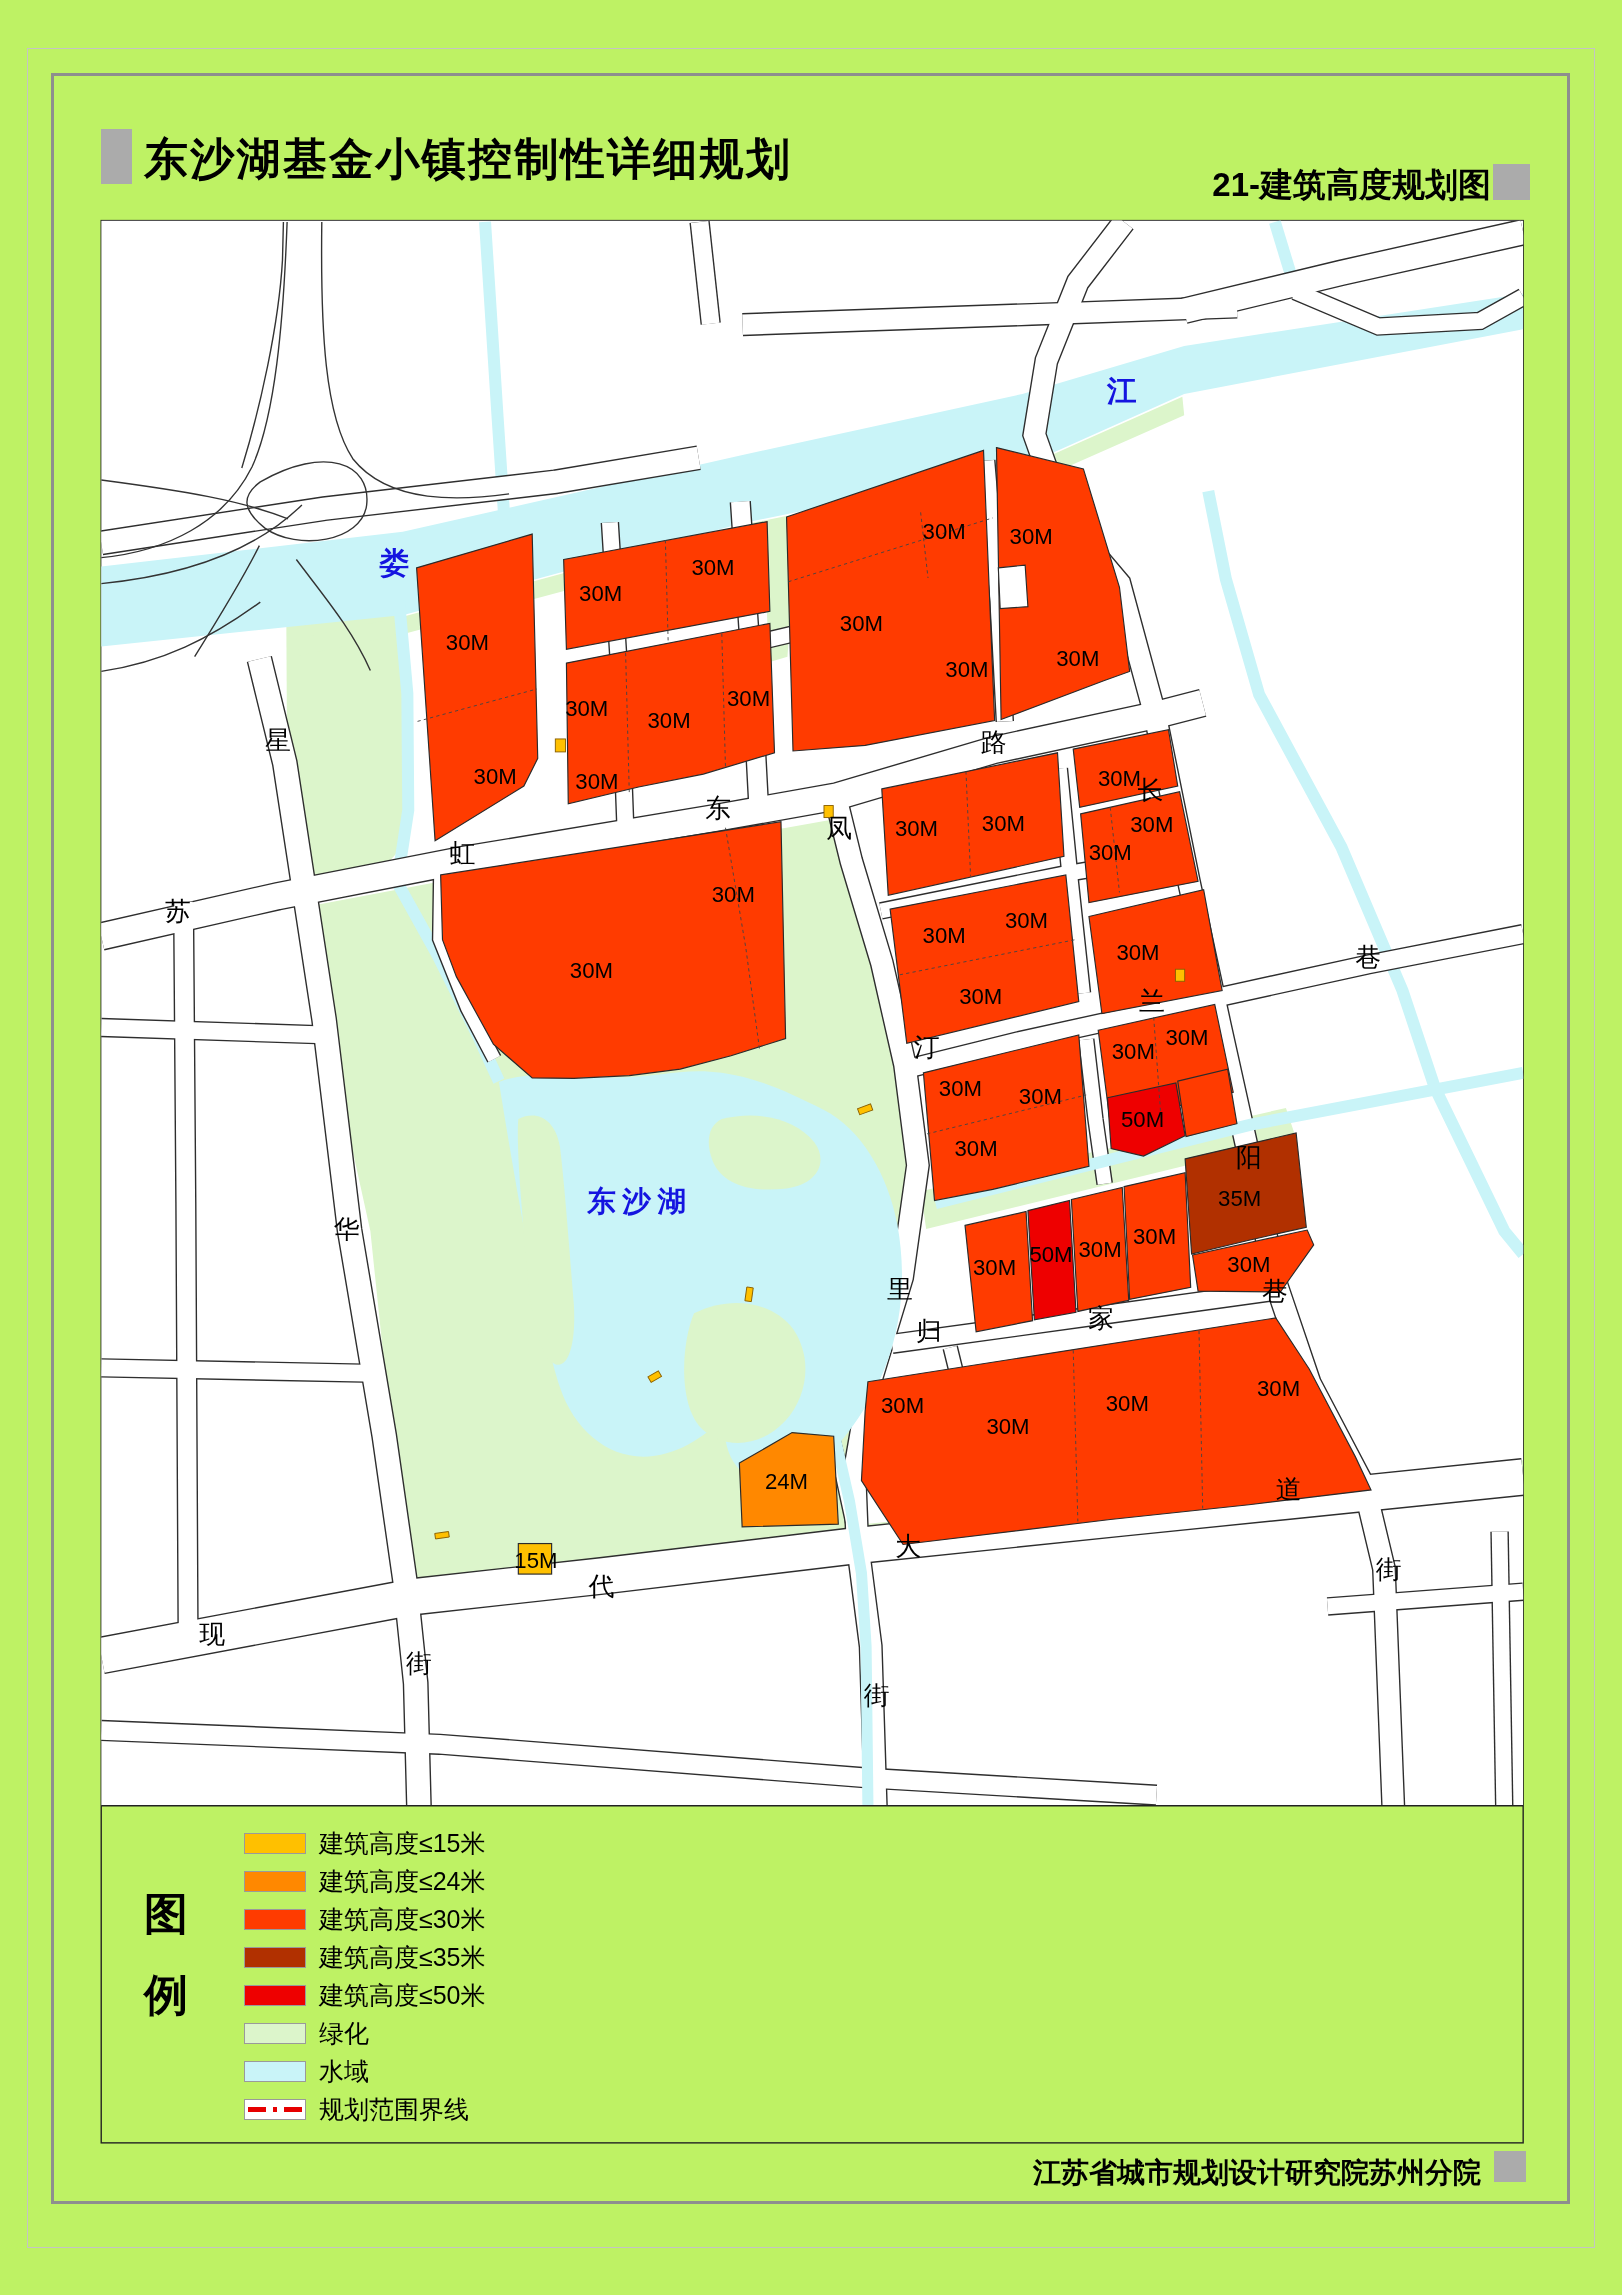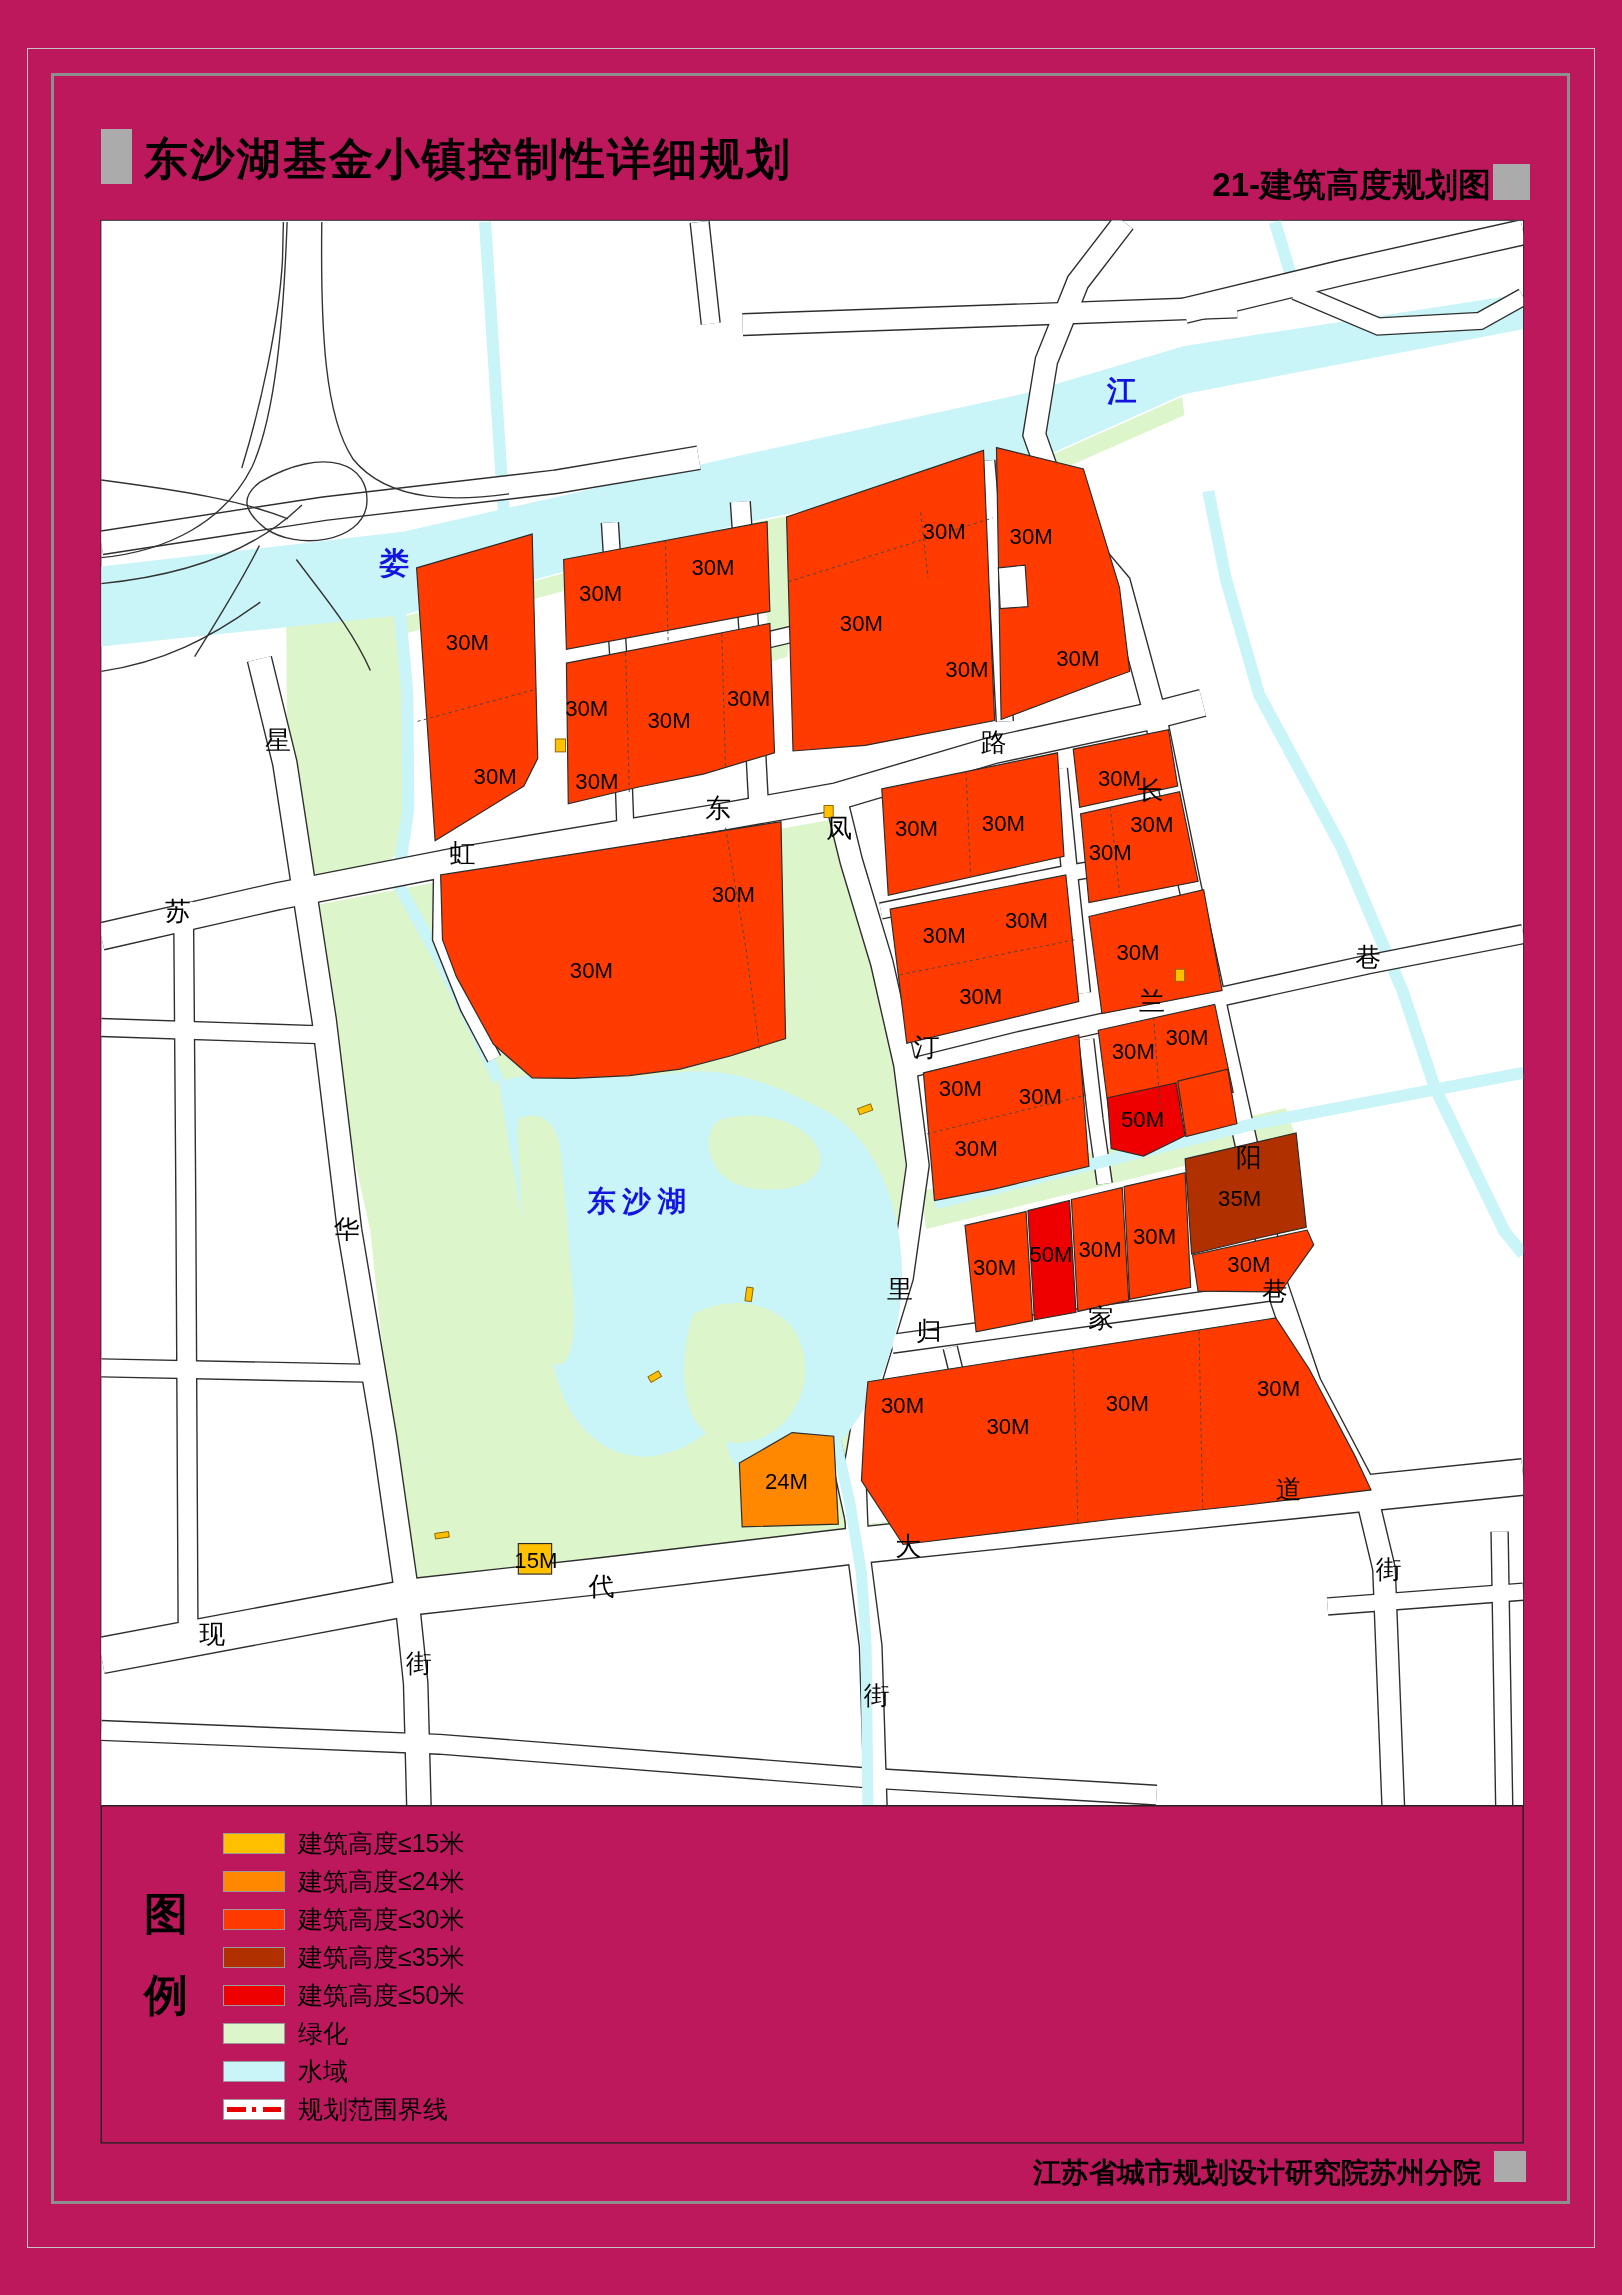--- a/index.html
+++ b/index.html
@@ -1,16 +1,16 @@
 <!DOCTYPE html>
 <html style="font-size:7.4px"><head>
 <meta charset="utf-8">
 <style>
   html,body{margin:0;padding:0;background:#fff;}
-  .page{position:relative;width:1623px;height:2295px;background:#be185d;overflow:hidden;
+  .page{position:relative;width:1623px;height:2295px;background:#bef264;overflow:hidden;
         font-family:"Liberation Sans","DejaVu Sans",sans-serif;}
   .frame-outer{position:absolute;left:27px;top:48px;width:1568px;height:2200px;
         border:1.4px solid #c4c4c4;box-sizing:border-box;}
   .frame-inner{position:absolute;left:51px;top:73px;width:1519px;height:2131px;
         border:3.7px solid #8e8e8e;box-sizing:border-box;}
   .title-sq{position:absolute;left:101px;top:129px;width:31px;height:55px;background:#ababab;}
   .title-text{position:absolute;left:144px;top:130px;font-size:44px;font-weight:bold;
         letter-spacing:2.3px;color:#000;white-space:nowrap;}
   .subtitle-text{position:absolute;right:132px;top:163px;font-size:33px;font-weight:bold;color:#000;white-space:nowrap;}
   .subtitle-sq{position:absolute;left:1493px;top:164px;width:37px;height:36px;background:#ababab;}
@@ -24,21 +24,21 @@
   .ic{fill:none;stroke:#333;stroke-width:3;}
   .pc{stroke:#2b2b2b;stroke-width:2.5;}
   .hl{font-size:48px;fill:#000;text-anchor:middle;}
   .rl{font-size:56px;fill:#000;text-anchor:middle;}
   .wl{font-size:64px;font-weight:bold;fill:#1414e0;text-anchor:middle;}
   .lakel{font-size:62px;font-weight:bold;fill:#1414e0;text-anchor:middle;letter-spacing:14px;}
 
   .legend{position:absolute;left:101px;top:1818px;width:1422px;height:324px;}
   .legend-heading{position:absolute;left:43px;top:55px;font-size:44px;font-weight:bold;color:#000;
         white-space:pre-line;line-height:81px;}
-  .legend-items{position:absolute;left:122px;top:6.5px;text-align:right;}
+  .legend-items{position:absolute;left:143px;top:6.5px;text-align:right;}
   .legend-row{display:flex;align-items:center;height:38px;}
   .legend-swatch{width:62px;height:21px;border:0.9px solid #9a9a9a;box-sizing:border-box;position:relative;}
   .legend-swatch .boundary-line{position:absolute;left:2.8px;right:2.8px;top:7.4px;height:4.6px;
         background:repeating-linear-gradient(90deg,#e60000 0 18.5px,transparent 18.5px 25px,#e60000 25px 29px,transparent 29px 36px);}
   .legend-label{margin-left:13px;font-size:25px;color:#000;white-space:nowrap;}
 </style>
 </head>
 <body>
 
 <div class="page">

